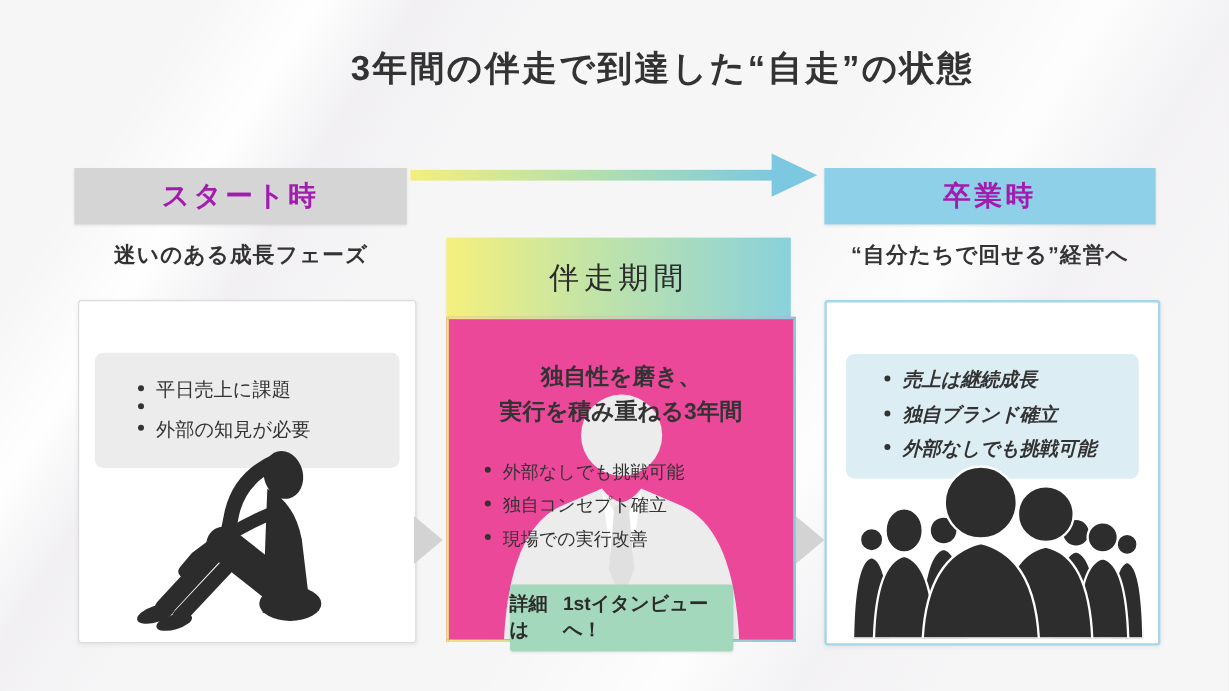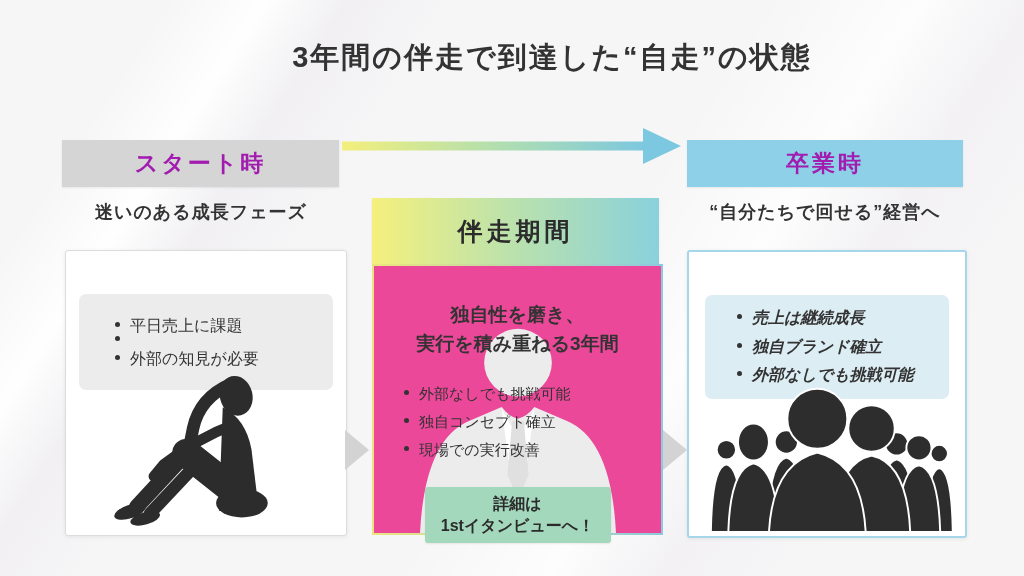--- a/index.html
+++ b/index.html
@@ -44,21 +44,21 @@
   .card{
     position:absolute;background:#fff;border-radius:3px;
     box-shadow:0 1px 4px rgba(0,0,0,.07);
   }
   .left-card{left:65px;top:250px;width:280px;height:284px;border:1px solid #dcdcdc;}
   .right-card{left:687px;top:250px;width:276px;height:284px;border:2px solid #a6d6e9;}
   .mid-header{
     position:absolute;left:372px;top:198px;width:287px;height:66px;
     background:linear-gradient(90deg,#f5f07d 0%,#bfe3a9 45%,#89d1dc 100%);
     display:flex;align-items:center;justify-content:center;
-    font-size:25px;font-weight:bold;color:#2b2b2b;letter-spacing:4px;
+    font-size:25px;font-weight:normal;color:#2b2b2b;letter-spacing:4px;
     box-shadow:0 1px 2px rgba(0,0,0,.08);
   }
   .mid-card{
     position:absolute;left:372px;top:264px;width:287px;height:267px;
     background:#ec4899;border:2px solid;
     border-image:linear-gradient(90deg,#ece57c,#8ccadf) 1;
   }
   .bullets{
     list-style:none;margin:0;padding:0;color:#333;
   }
@@ -90,21 +90,21 @@
     position:absolute;left:0;top:34px;width:100%;z-index:1;
     text-align:center;font-size:19px;font-weight:bold;color:#333;line-height:1.55;
   }
   .mid-bullets{
     position:absolute;left:30px;top:114px;z-index:1;
     font-size:15px;font-weight:500;line-height:1.85;
   }
   .cta{
     position:absolute;left:50%;transform:translateX(-50%);top:221px;z-index:2;
     width:186px;height:56px;background:#a4d8bc;border-radius:3px;
-    display:flex;flex-direction:column;align-items:center;justify-content:center;
+    display:flex;flex-direction:row;align-items:center;justify-content:center;
     font-size:16px;font-weight:bold;color:#2b2b2b;line-height:1.35;
     box-shadow:0 1px 2px rgba(0,0,0,.08);
   }
   .chev{position:absolute;top:430px;}
   .chev1{left:345px;}
   .chev2{left:663px;}
 </style>
 </head>
 <body>
 

